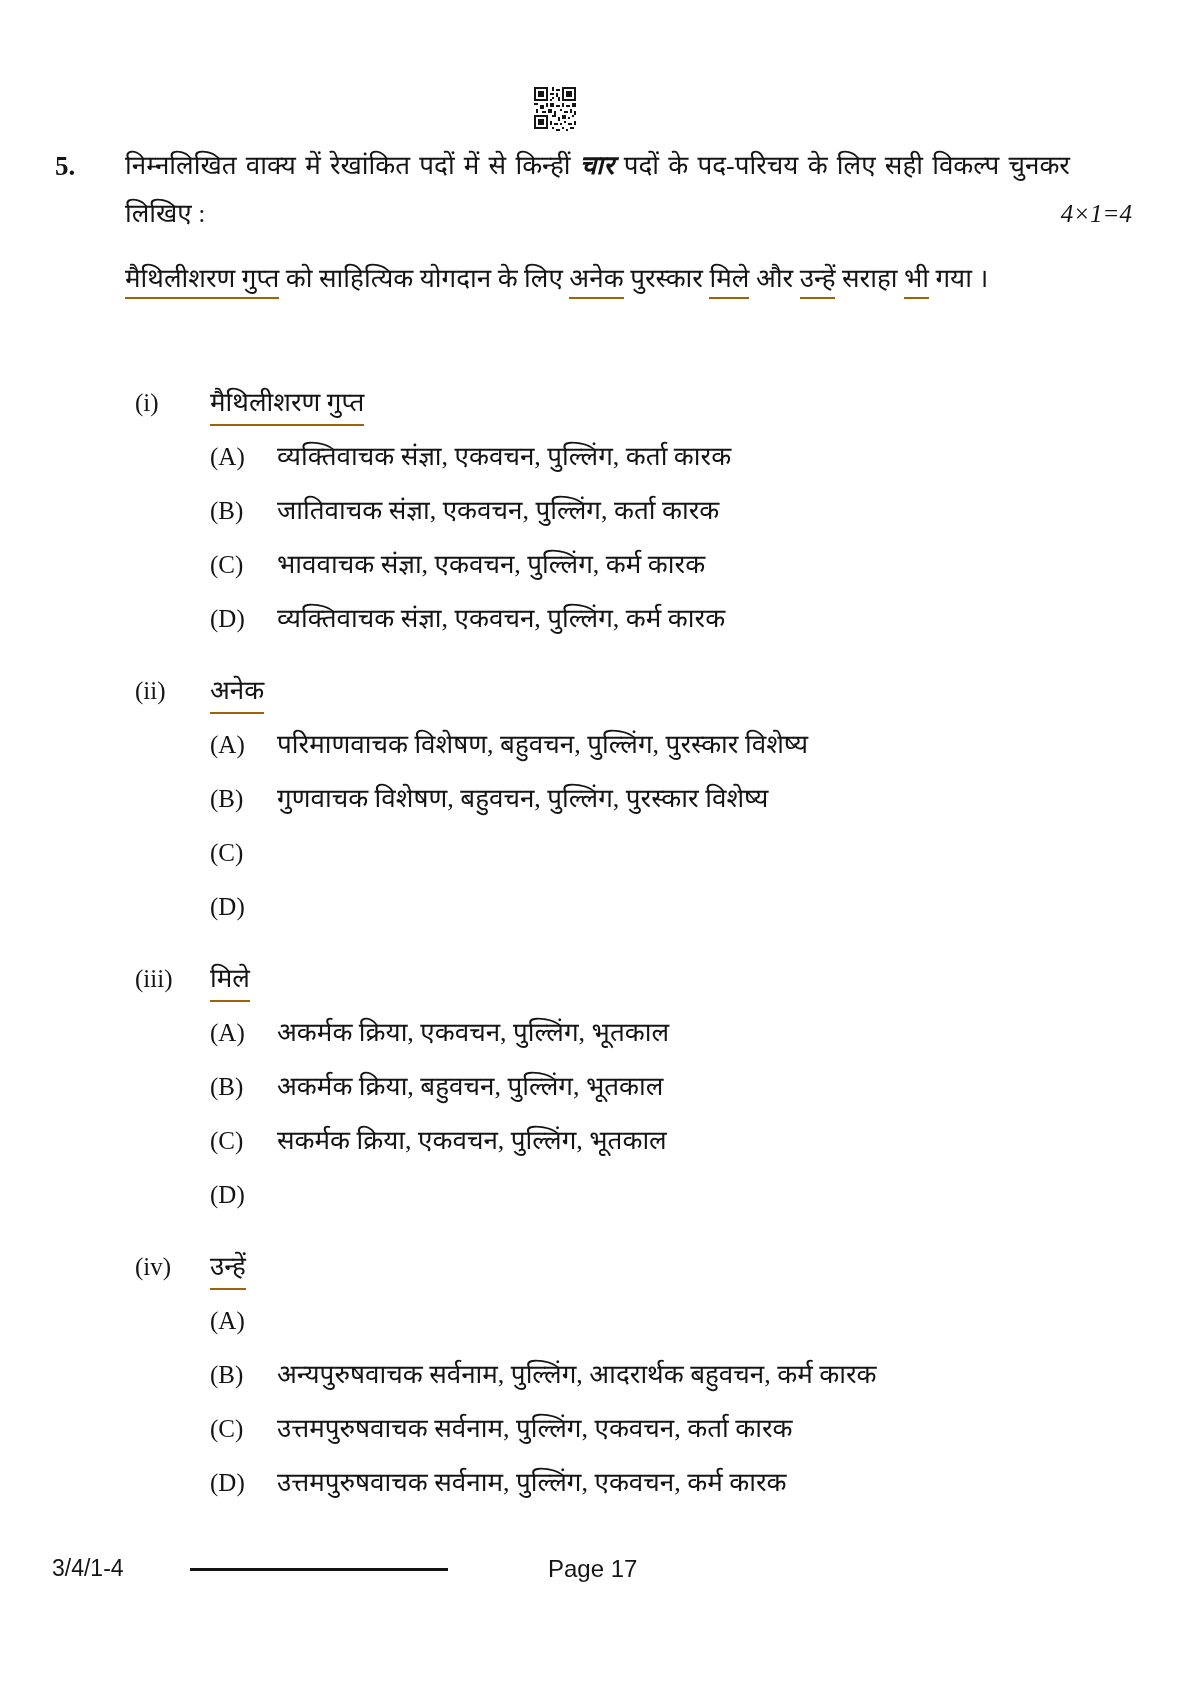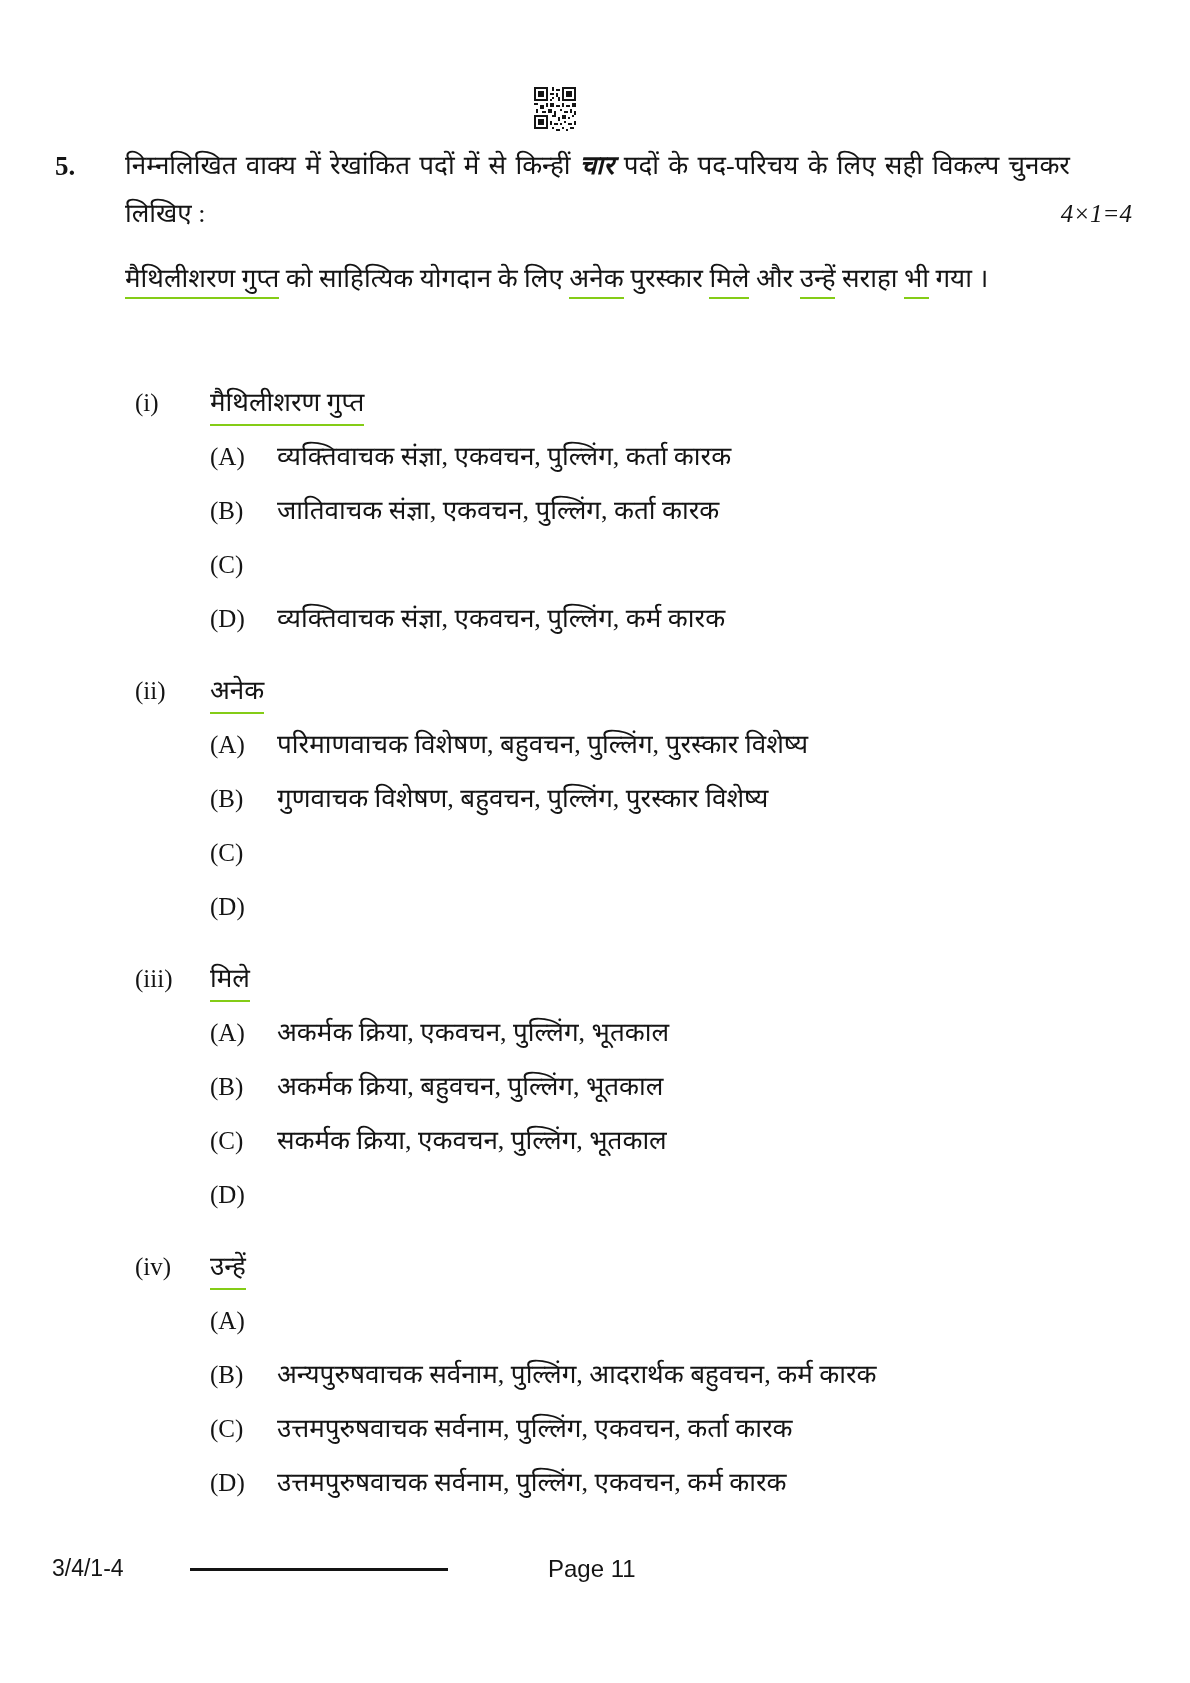--- a/index.html
+++ b/index.html
@@ -23,21 +23,21 @@
   .q-bold{font-weight:bold;font-style:italic;letter-spacing:.5px;}
   .q-marks{
     position:absolute;right:-62px;top:48px;
     font-style:italic;font-size:25px;line-height:48px;white-space:nowrap;
   }
   
   .sentence{
     position:absolute;left:125px;top:254px;width:960px;
     font-size:26px;line-height:50px;
   }
-  .u{border-bottom:2px solid #84cc16;padding-bottom:4px;}
+  .u{border-bottom:2px solid #a16207;padding-bottom:4px;}
   
   .groups{position:absolute;left:135px;top:386px;width:1000px;font-size:26px;}
   .subq-group{margin-top:18px;}
   .subq-group:first-child{margin-top:0;}
   .row{height:54px;line-height:34px;display:flex;align-items:flex-start;}
   .subq-label{width:75px;font-size:25px;flex:0 0 auto;}
   .subq-word{flex:0 0 auto;}
   .opt-row{padding-left:75px;}
   .opt-label{width:67px;font-size:25px;flex:0 0 auto;}
   .opt-text{flex:1 1 auto;}
@@ -135,20 +135,21 @@
     <span class="opt-text">व्यक्तिवाचक संज्ञा, एकवचन, पुल्लिंग, कर्ता कारक</span>
   </div>
 
   <div class="row opt-row">
     <span class="opt-label">(B)</span>
     <span class="opt-text">जातिवाचक संज्ञा, एकवचन, पुल्लिंग, कर्ता कारक</span>
   </div>
 
   <div class="row opt-row">
     <span class="opt-label">(C)</span>
+    <span class="opt-text">भाववाचक संज्ञा, एकवचन, पुल्लिंग, कर्म कारक</span>
   </div>
 
   <div class="row opt-row">
     <span class="opt-label">(D)</span>
     <span class="opt-text">व्यक्तिवाचक संज्ञा, एकवचन, पुल्लिंग, कर्म कारक</span>
   </div>
 </div>
   </div>
 
   <div class="subq-group">
@@ -228,15 +229,15 @@
     <span class="opt-label">(D)</span>
     <span class="opt-text">उत्तमपुरुषवाचक सर्वनाम, पुल्लिंग, एकवचन, कर्म कारक</span>
   </div>
 </div>
   </div>
 </div>
 
   <div class="footer">
     <span class="footer-code">3/4/1-4</span>
     <span class="footer-rule"></span>
-    <span class="footer-page">Page 11</span>
+    <span class="footer-page">Page 17</span>
   </div>
 </div>
 
 </body></html>

